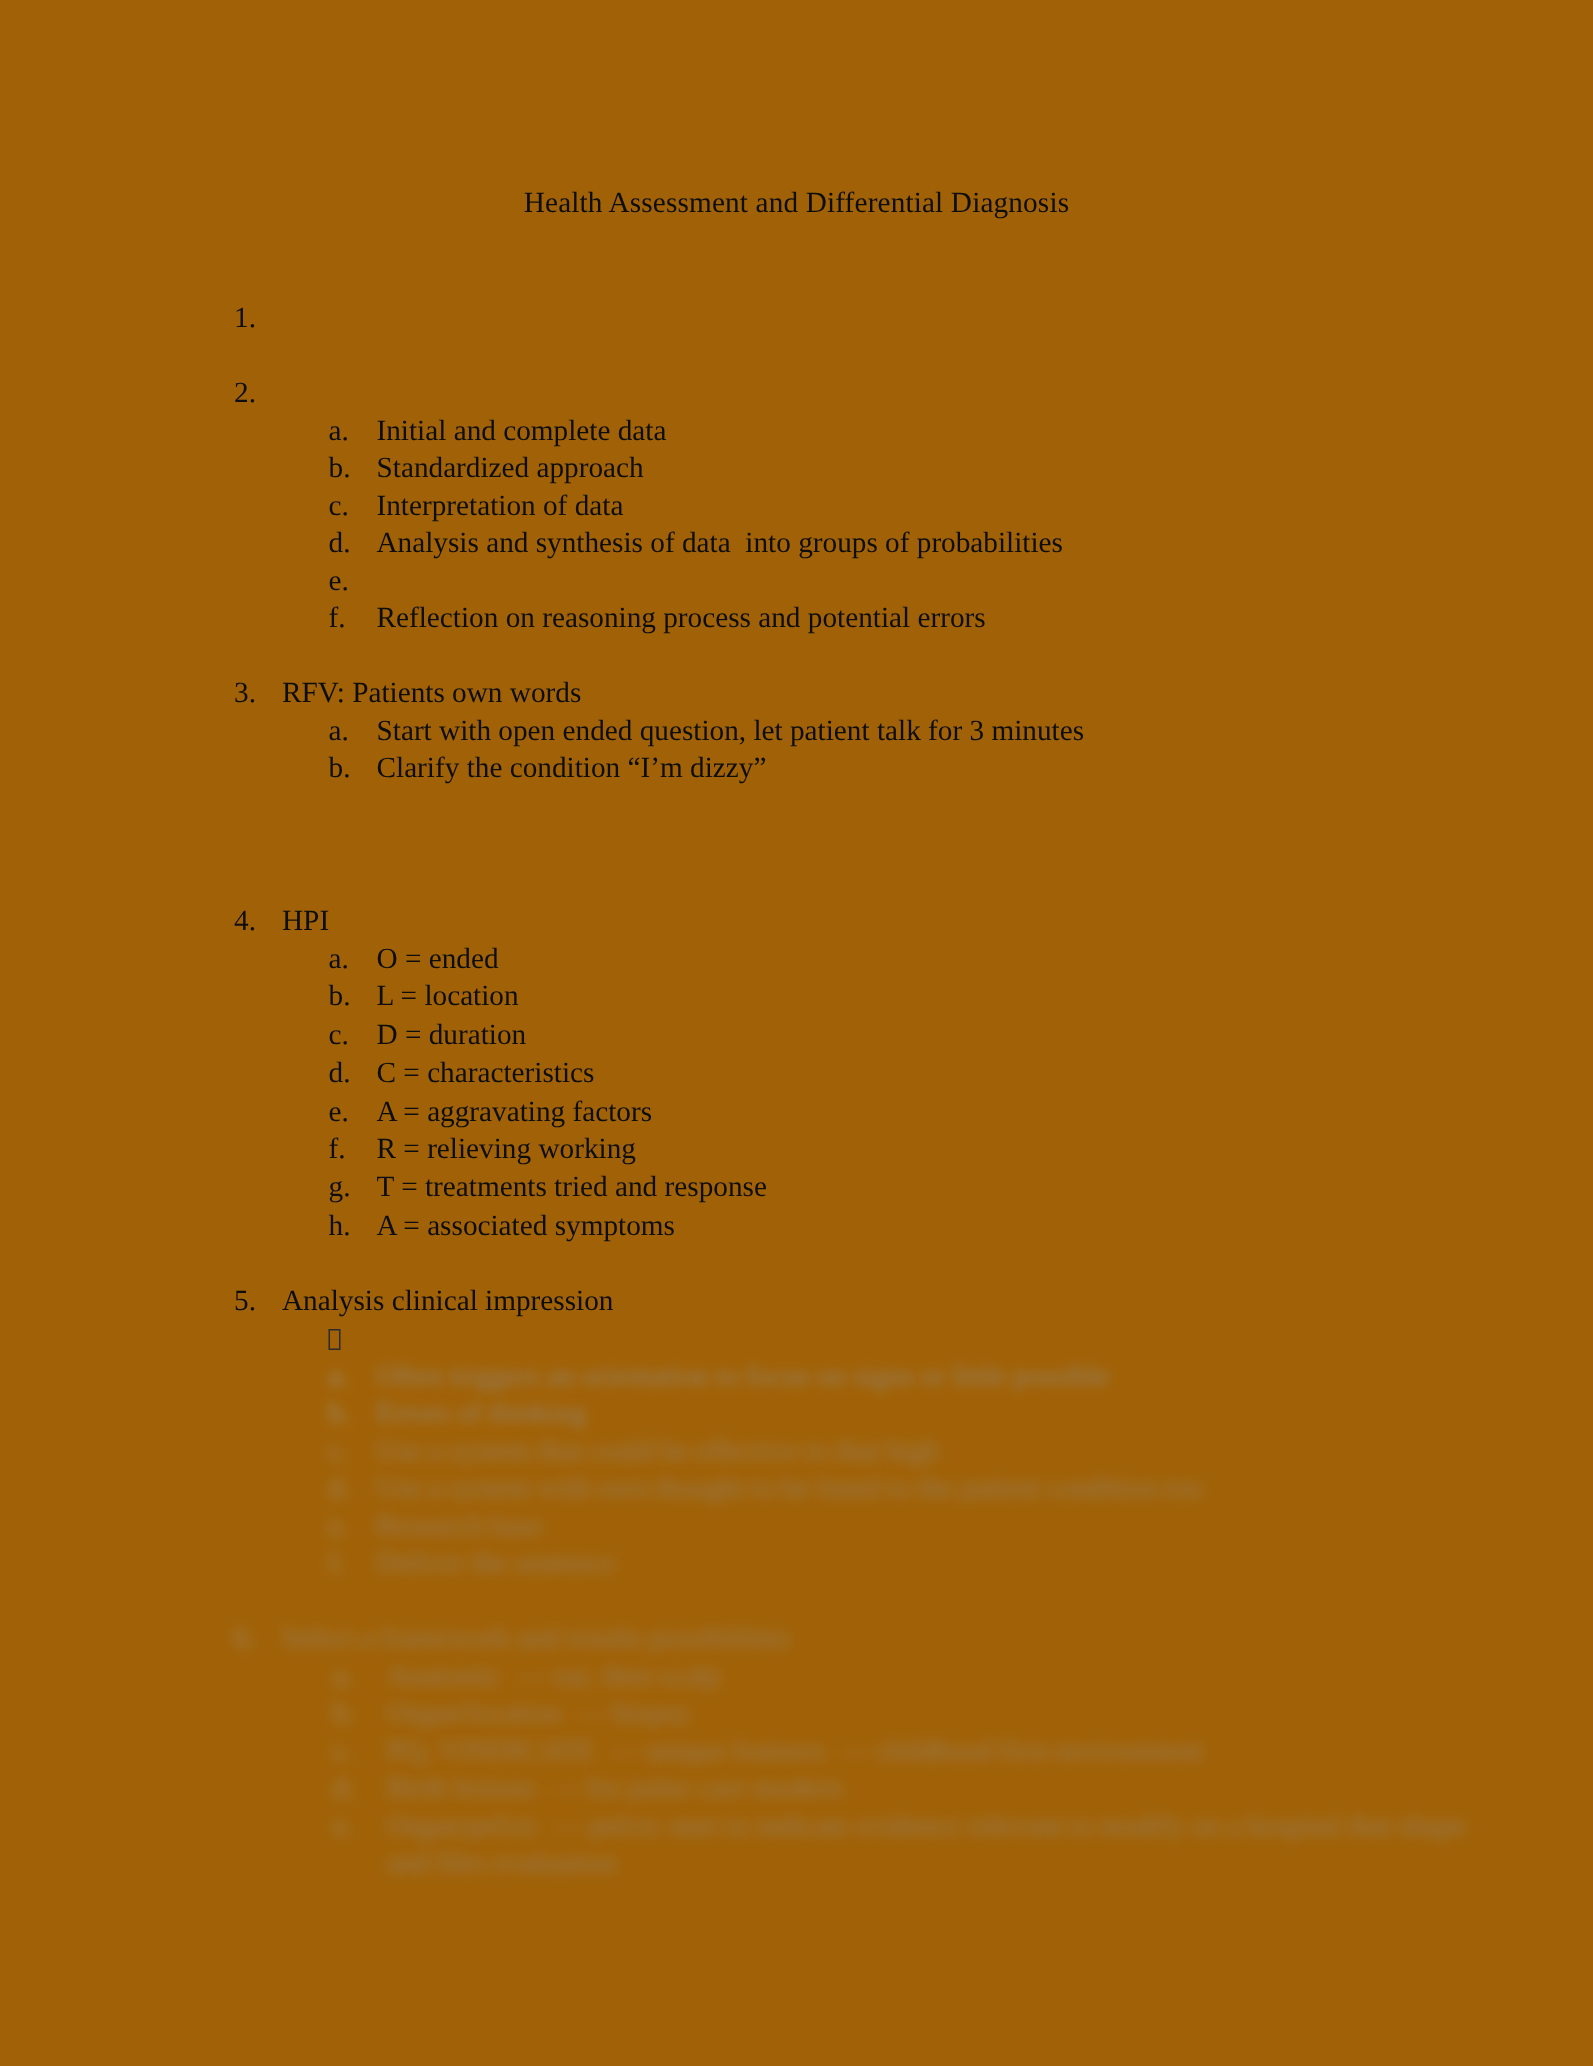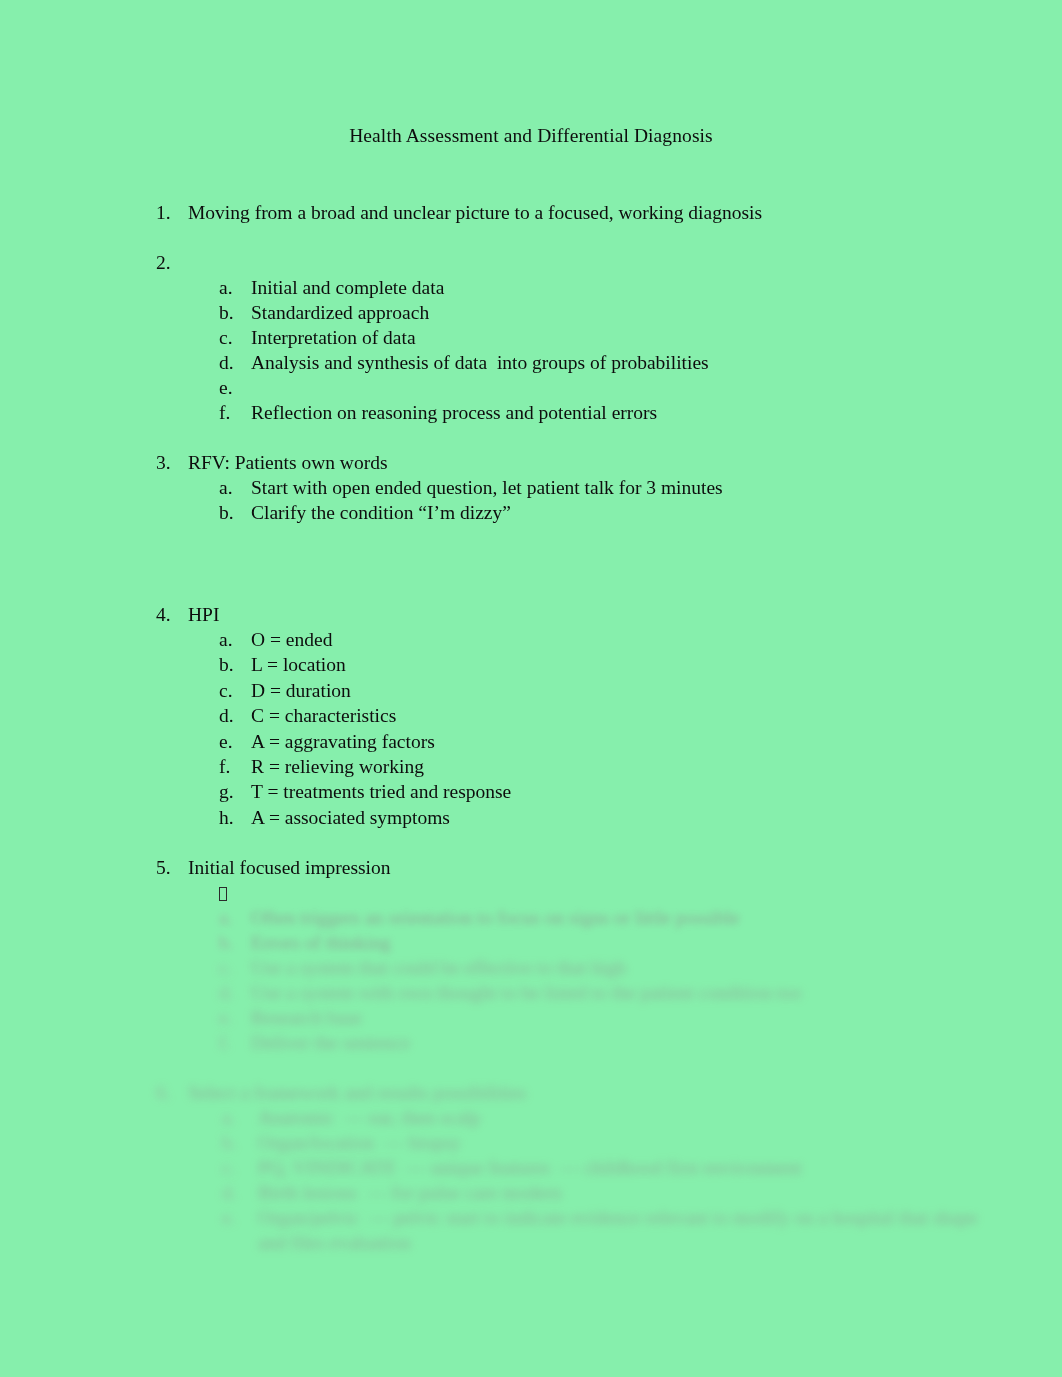--- a/index.html
+++ b/index.html
@@ -11,21 +11,21 @@
   body {
     font-family: "Liberation Serif", "DejaVu Serif", serif;
     color: #0d0d0d;
     -webkit-font-smoothing: antialiased;
   }
   .page {
     position: relative;
     width: 1062px;
     height: 1377px;
     margin: 0 auto;
-    background: #86efac;
+    background: #a16207;
     overflow: hidden;
   }
 
   
   .doc-title {
     position: absolute;
     top: 124px;
     left: 0;
     width: 1062px;
     text-align: center;
@@ -116,21 +116,20 @@
 <body>
 
 <div class="page">
 
   <div class="doc-title">Health Assessment and Differential Diagnosis</div>
 
   <div class="outline">
 
     <div class="row lvl1">
       <span class="marker">1.</span>
-      <span class="text">Moving from a broad and unclear picture to a focused, working diagnosis</span>
     </div>
 
     <div class="gap-sm"></div>
 
     <div class="row lvl1">
       <span class="marker">2.</span>
     </div>
     <div class="row lvl2">
       <span class="marker">a.</span>
       <span class="text">Initial and complete data</span>
@@ -207,21 +206,21 @@
     </div>
     <div class="row lvl2" style="line-height:25.4px">
       <span class="marker">h.</span>
       <span class="text">A = associated symptoms</span>
     </div>
 
     <div class="gap-sm"></div>
 
     <div class="row lvl1">
       <span class="marker">5.</span>
-      <span class="text">Initial focused impression</span>
+      <span class="text">Analysis clinical impression</span>
     </div>
     <div class="row lvl2">
       <span class="marker"><span class="tofu-glyph"></span></span>
     </div>
 
     <div class="blur-row lvl2 blur-strong">
       <span class="marker">a.</span>
       <span class="text">Often triggers an orientation to focus on signs or little possible</span>
     </div>
     <div class="blur-row lvl2 blur-strong">

